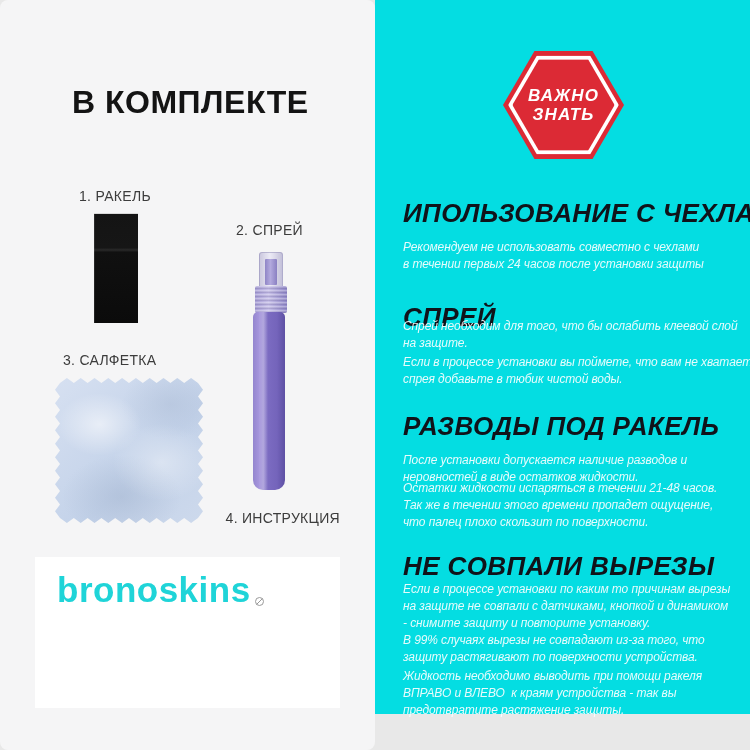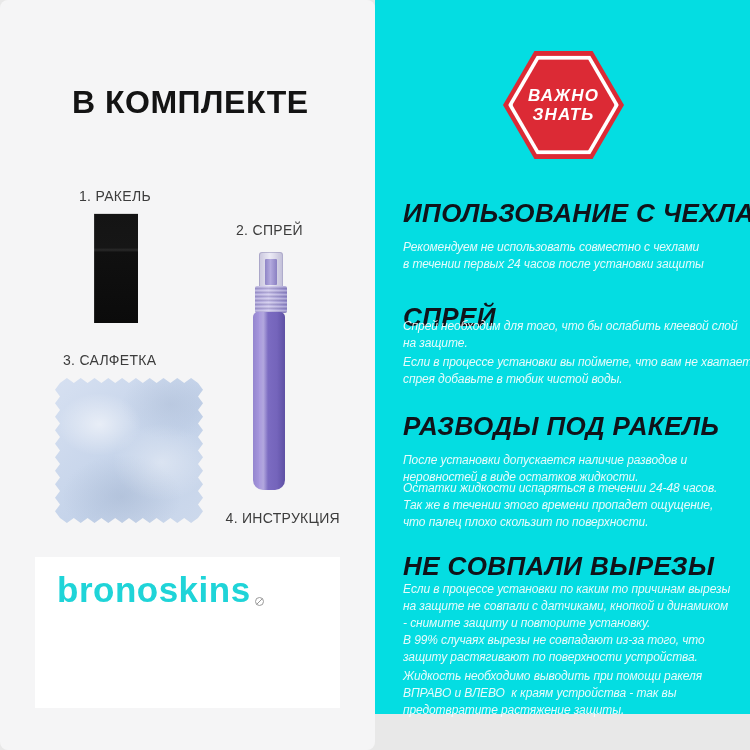--- a/index.html
+++ b/index.html
@@ -126,21 +126,21 @@
 
     <h2 class="s-h h-spray">СПРЕЙ</h2>
     <p class="s-p p-spray-0">Спрей необходим для того, что бы ослабить клеевой слой
 на защите.</p>
     <p class="s-p p-spray-1">Если в процессе установки вы поймете, что вам не хватает
 спрея добавьте в тюбик чистой воды.</p>
 
     <h2 class="s-h h-streaks">РАЗВОДЫ ПОД РАКЕЛЬ</h2>
     <p class="s-p p-streaks-0">После установки допускается наличие разводов и
 неровностей в виде остатков жидкости.</p>
-    <p class="s-p p-streaks-1">Остатки жидкости испаряться в течении 24-48 часов.
+    <p class="s-p p-streaks-1">Остатки жидкости испаряться в течении 21-48 часов.
 Так же в течении этого времени пропадет ощущение,
 что палец плохо скользит по поверхности.</p>
 
     <h2 class="s-h h-cutouts">НЕ СОВПАЛИ ВЫРЕЗЫ</h2>
     <p class="s-p p-cutouts-0">Если в процессе установки по каким то причинам вырезы
 на защите не совпали с датчиками, кнопкой и динамиком
 - снимите защиту и повторите установку.</p>
     <p class="s-p p-cutouts-1">В 99% случаях вырезы не совпадают из-за того, что
 защиту растягивают по поверхности устройства.</p>
     <p class="s-p p-cutouts-2">Жидкость необходимо выводить при помощи ракеля

